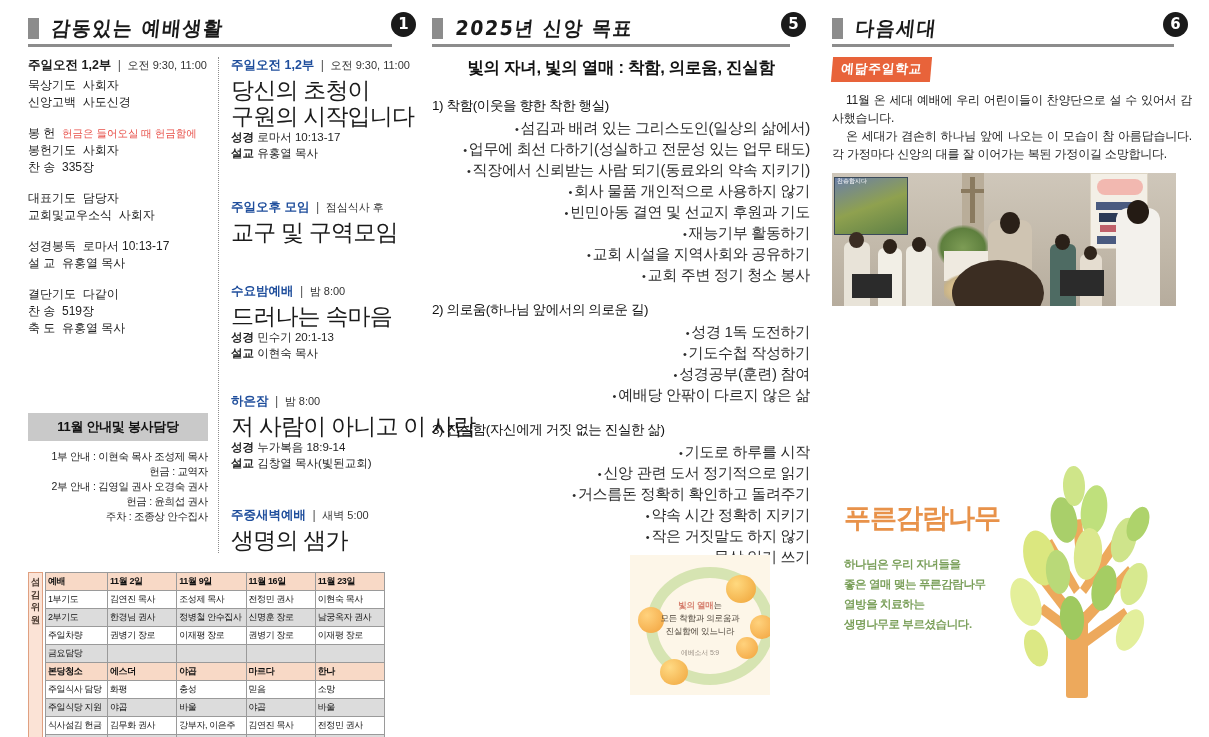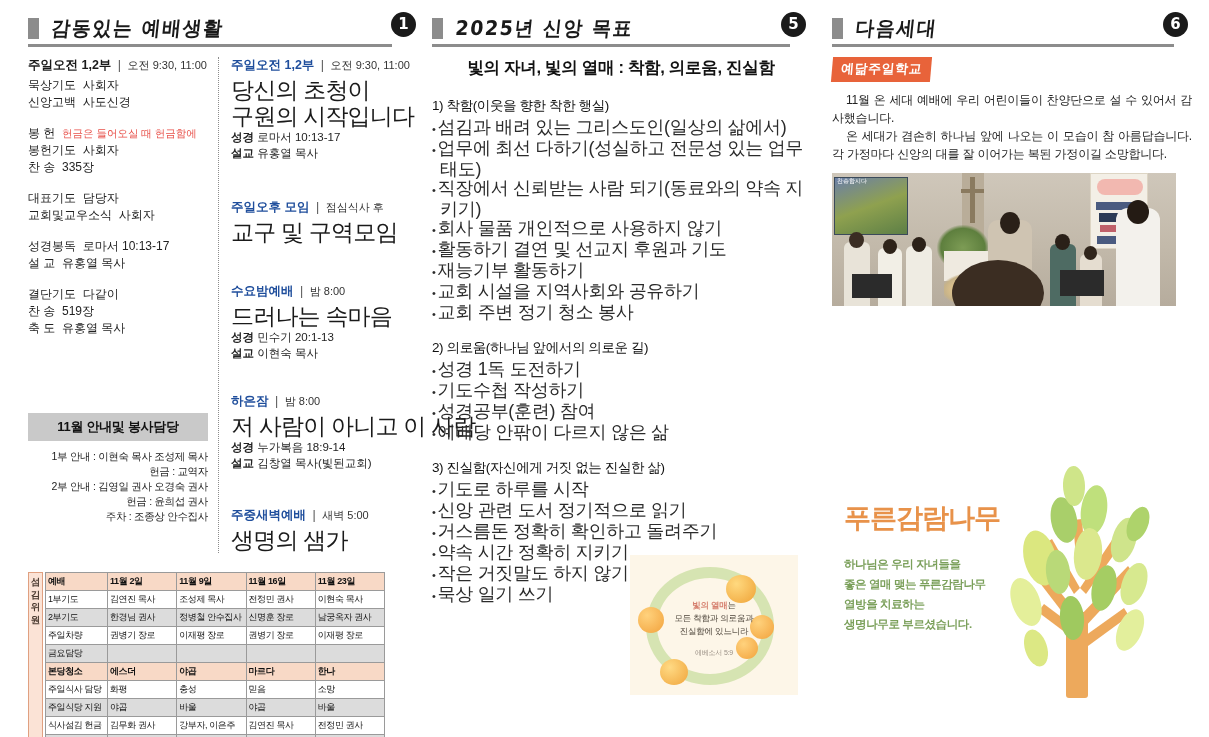--- a/index.html
+++ b/index.html
@@ -179,35 +179,36 @@
     letter-spacing: -0.3px;
   }
   .goal-h {
     font-size: 13.5px;
     font-weight: normal;
     color: #111;
     margin: 0 0 3px;
     letter-spacing: -0.4px;
   }
   .goal-li {
-    font-size: 18px;
+    font-size: 15px;
     line-height: 19px;
     color: #2b2b2b;
     padding-left: 8px;
     text-indent: -8px;
     letter-spacing: -0.3px;
+    text-align: right;
   }
   .goal-li::before { content: "\2022"; margin-right: 2px; font-size: 11px; }
   .goal-block { margin-bottom: 15px; }
 
   
   .wreath {
     position: absolute;
     left: 198px; top: 555px;
-    width: 168px; height: 140px;
+    width: 140px; height: 140px;
     background: #fdf6e8;
     overflow: hidden;
   }
   .wreath .ring {
     position: absolute; left: 16px; top: 12px;
     width: 128px; height: 118px;
     border: 11px solid #cfe0a8;
     border-radius: 50%;
     opacity: 0.85;
   }
@@ -603,21 +604,21 @@
     <div class="sec-rule"></div>
 
     <div class="c2-title">빛의 자녀, 빛의 열매 : 착함, 의로움, 진실함</div>
 
     <div class="goal-block">
       <div class="goal-h">1) 착함(이웃을 향한 착한 행실)</div>
       <div class="goal-li">섬김과 배려 있는 그리스도인(일상의 삶에서)</div>
       <div class="goal-li">업무에 최선 다하기(성실하고 전문성 있는 업무 태도)</div>
       <div class="goal-li">직장에서 신뢰받는 사람 되기(동료와의 약속 지키기)</div>
       <div class="goal-li">회사 물품 개인적으로 사용하지 않기</div>
-      <div class="goal-li">활동하기 결연 및 선교지 후원과 기도</div>
+      <div class="goal-li">빈민아동 결연 및 선교지 후원과 기도</div>
       <div class="goal-li">재능기부 활동하기</div>
       <div class="goal-li">교회 시설을 지역사회와 공유하기</div>
       <div class="goal-li">교회 주변 정기 청소 봉사</div>
     </div>
 
     <div class="goal-block">
       <div class="goal-h">2) 의로움(하나님 앞에서의 의로운 길)</div>
       <div class="goal-li">성경 1독 도전하기</div>
       <div class="goal-li">기도수첩 작성하기</div>
       <div class="goal-li">성경공부(훈련) 참여</div>

